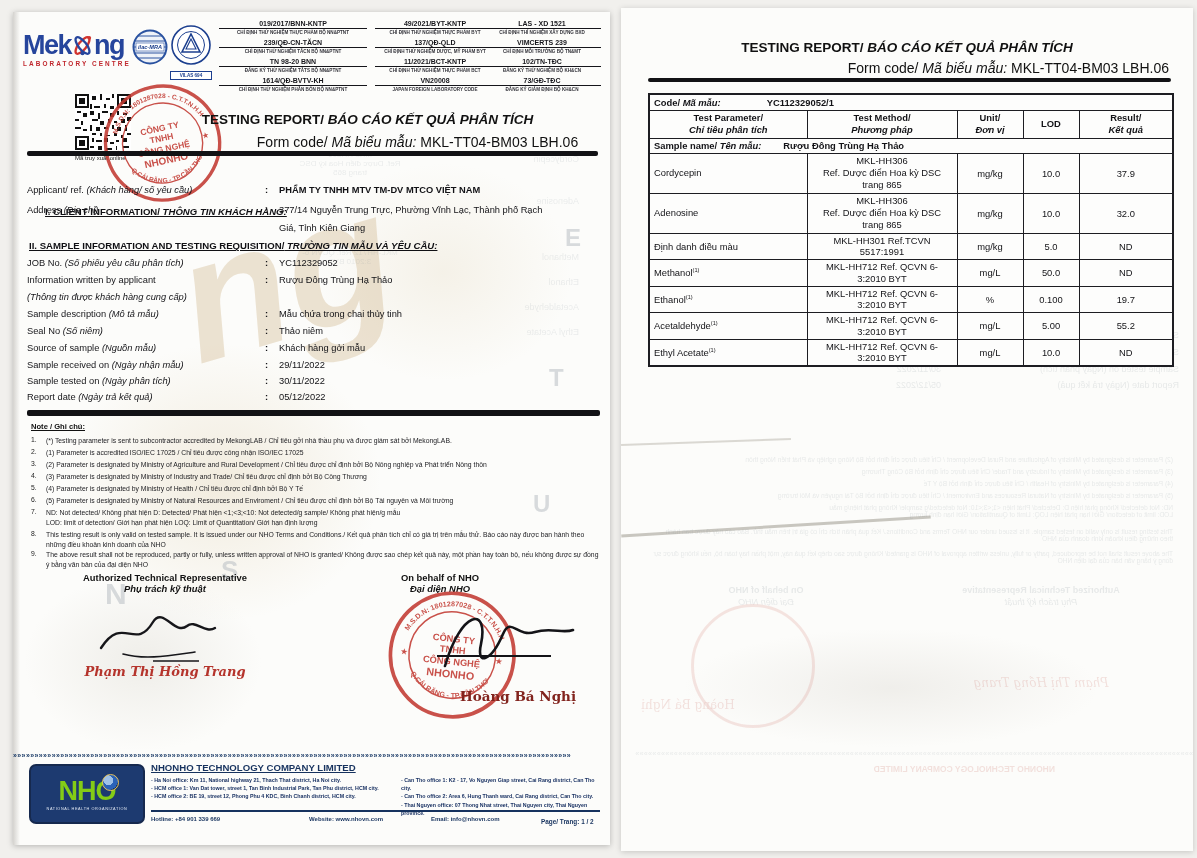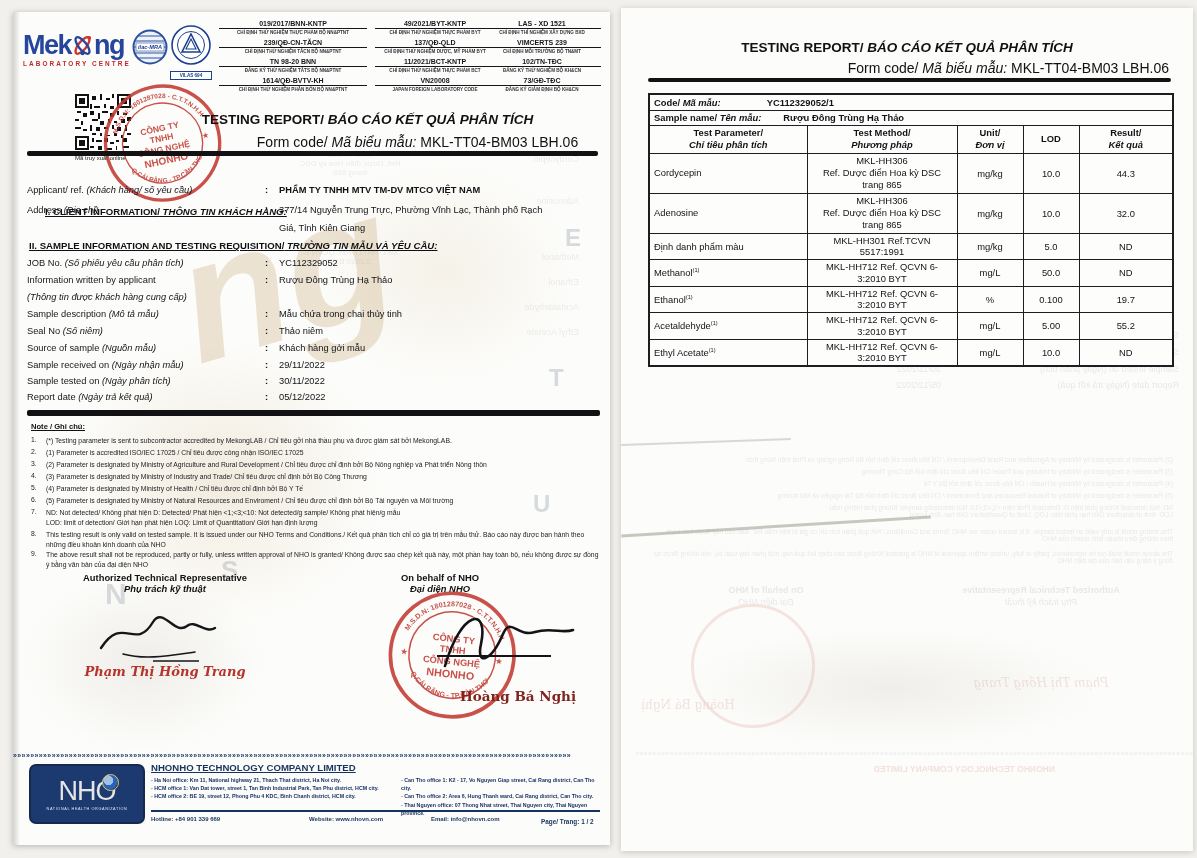--- a/index.html
+++ b/index.html
@@ -42,21 +42,21 @@
   .note-text{font-size:6.8px;line-height:1.45;white-space:pre-line;color:#1b1b1f;}
   
   .sig-title{font-size:9.4px;font-weight:bold;text-align:center;color:#111;}
   .sig-sub{font-size:9.4px;font-weight:bold;font-style:italic;text-align:center;color:#111;}
   .sig-name-red{font-family:"DejaVu Serif",serif;font-style:italic;font-weight:bold;color:#b5342c;font-size:13px;text-align:center;}
   .sig-name-dark{font-family:"DejaVu Serif",serif;font-weight:bold;color:#82241e;font-size:13.5px;text-align:center;}
   .stampwrap{position:absolute;opacity:.88;}
   
   .chev{font-size:7px;color:#1a3a66;letter-spacing:.4px;white-space:nowrap;overflow:hidden;font-weight:bold;}
   .nho-logo{position:absolute;background:#1d3a70;border-radius:7px;border:2px solid #16294e;display:flex;flex-direction:column;align-items:center;justify-content:center;}
-  .nho-txt{color:#e5e5e5;font-weight:normal;font-size:27px;line-height:1;letter-spacing:-1px;position:relative;}
+  .nho-txt{color:#84cc16;font-weight:bold;font-size:27px;line-height:1;letter-spacing:-1px;position:relative;}
   .nho-globe{position:absolute;right:-3px;top:-2px;width:15px;height:15px;border-radius:50%;background:radial-gradient(circle at 35% 35%,#9fc1e8 0 35%,#2a62b8 36% 70%,#0f2f63 71%);border:1.5px solid #e9c25a;}
   .nho-cap{color:#dfe6f2;font-size:3.8px;letter-spacing:.6px;margin-top:2px;white-space:nowrap;}
   .ft-company{font-size:9.6px;font-weight:bold;color:#16325e;text-decoration:underline;white-space:nowrap;}
   .ft-addr{font-size:5.3px;color:#1a3263;line-height:1.55;font-weight:bold;}
   .ft-rule{height:1.5px;background:#16325e;}
   .ft-bottom{font-size:6px;font-weight:bold;color:#16325e;white-space:nowrap;}
   
   table.res{border-collapse:collapse;table-layout:fixed;background:#fdfdfc;}
   table.res td{border:1px solid #1d1d22;padding:1px 4px;font-size:9.4px;color:#131317;vertical-align:middle;}
   table.res{border:2px solid #1d1d22;}
@@ -504,23 +504,20 @@
           <col style="width:158px">
           <col style="width:150px">
           <col style="width:66px">
           <col style="width:56px">
           <col style="width:94px">
         </colgroup>
       <tbody>
           <tr style="height:16px;">
         <td colspan="5" class="cfull"><span><span>Code/</span><span class="vi" style="font-style:italic;"> Mã mẫu:</span></span><span style="display:inline-block;margin-left:46px;">YC112329052/1</span></td>
       </tr>
-      <tr style="height:15px;">
-        <td colspan="5" class="cfull"><span><span>Sample name/</span><span class="vi" style="font-style:italic;"> Tên mẫu:</span></span><span style="display:inline-block;margin-left:22px;">Rượu Đông Trùng Hạ Thảo</span></td>
-      </tr>
       <tr style="height:28px;">
         <td class="hcell">
               <div>Test Parameter/</div>
               <div class="vi">Chỉ tiêu phân tích</div>
             </td>
         <td class="hcell">
               <div>Test Method/</div>
               <div class="vi">Phương pháp</div>
             </td>
         <td class="hcell">
@@ -528,40 +525,43 @@
               <div class="vi">Đơn vị</div>
             </td>
         <td class="hcell">
               <div>LOD</div>
             </td>
         <td class="hcell">
               <div>Result/</div>
               <div class="vi">Kết quả</div>
             </td>
       </tr>
+      <tr style="height:15px;">
+        <td colspan="5" class="cfull"><span><span>Sample name/</span><span class="vi" style="font-style:italic;"> Tên mẫu:</span></span><span style="display:inline-block;margin-left:22px;">Rượu Đông Trùng Hạ Thảo</span></td>
+      </tr>
       <tr style="height:40px;">
         <td class="c-param"><span>Cordycepin</span><sup></sup></td>
         <td class="c-method">MKL-HH306
 Ref. Dược điển Hoa kỳ DSC
 trang 865</td>
         <td class="c-mid">mg/kg</td>
         <td class="c-mid">10.0</td>
-        <td class="c-mid">44.3</td>
+        <td class="c-mid">37.9</td>
       </tr>
       <tr style="height:40px;">
         <td class="c-param"><span>Adenosine</span><sup></sup></td>
         <td class="c-method">MKL-HH306
 Ref. Dược điển Hoa kỳ DSC
 trang 865</td>
         <td class="c-mid">mg/kg</td>
         <td class="c-mid">10.0</td>
         <td class="c-mid">32.0</td>
       </tr>
       <tr style="height:26px;">
-        <td class="c-param"><span>Định danh phẩm màu</span><sup></sup></td>
+        <td class="c-param"><span>Định danh điều màu</span><sup></sup></td>
         <td class="c-method">MKL-HH301 Ref.TCVN
 5517:1991</td>
         <td class="c-mid">mg/kg</td>
         <td class="c-mid">5.0</td>
         <td class="c-mid">ND</td>
       </tr>
       <tr style="height:25px;">
         <td class="c-param"><span>Methanol</span><sup>(1)</sup></td>
         <td class="c-method">MKL-HH712 Ref. QCVN 6-
 3:2010 BYT</td>

